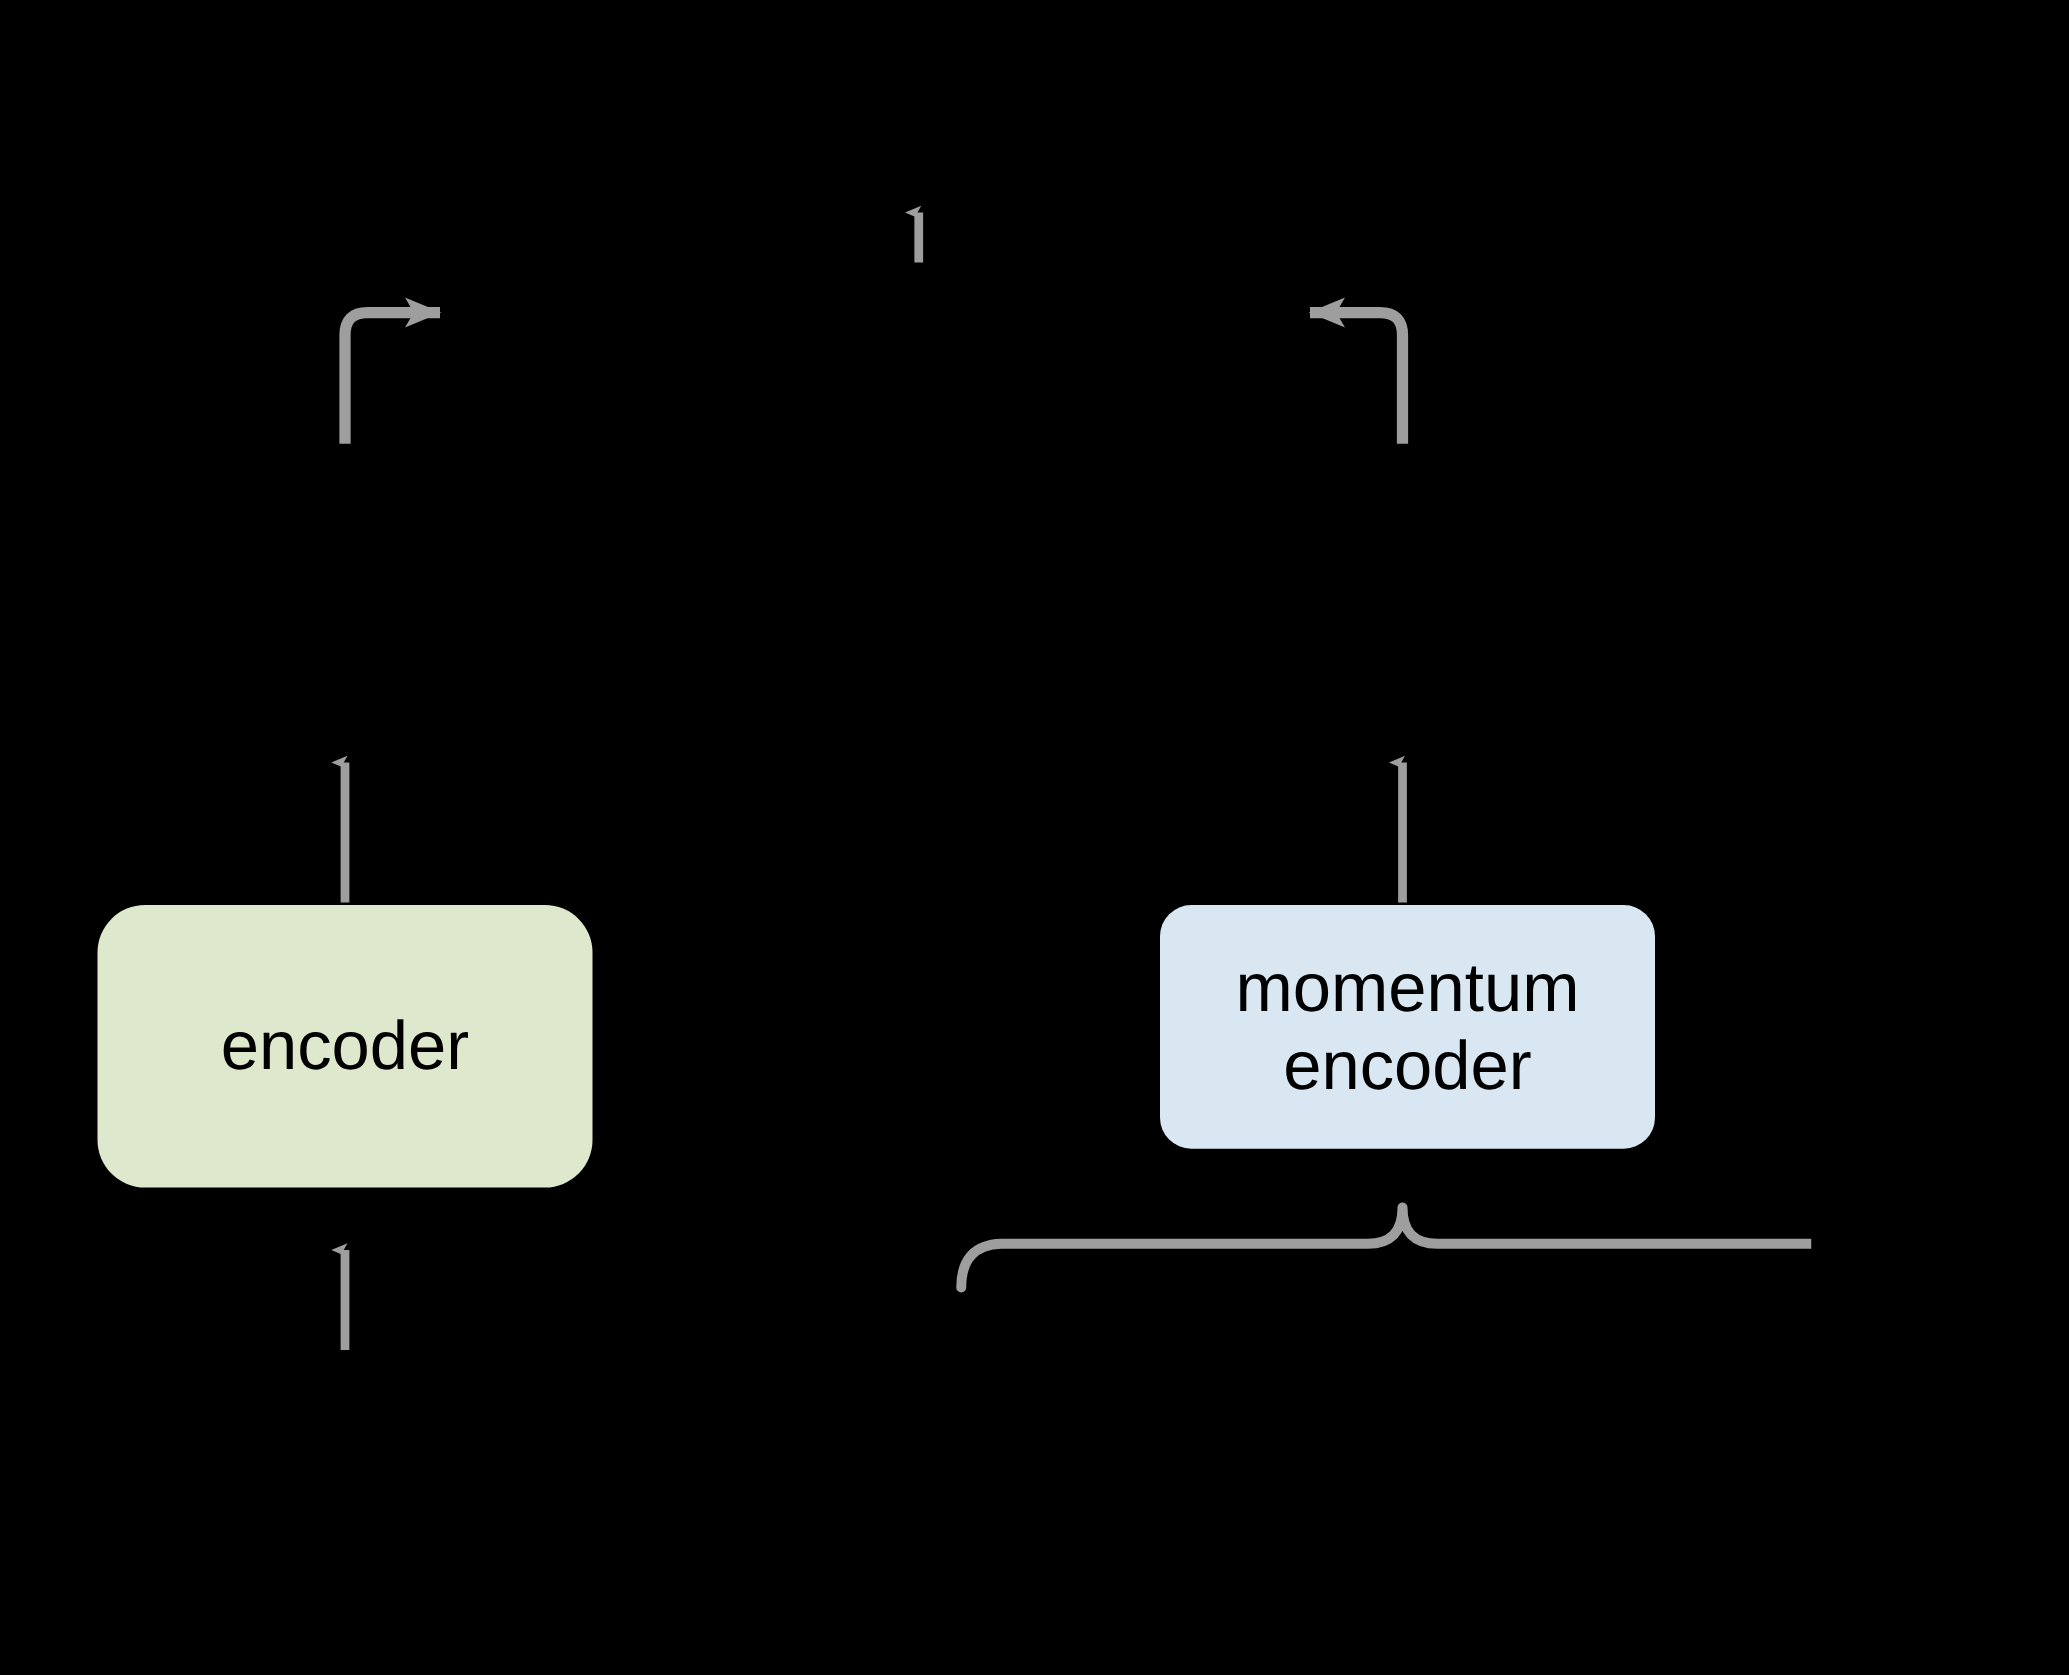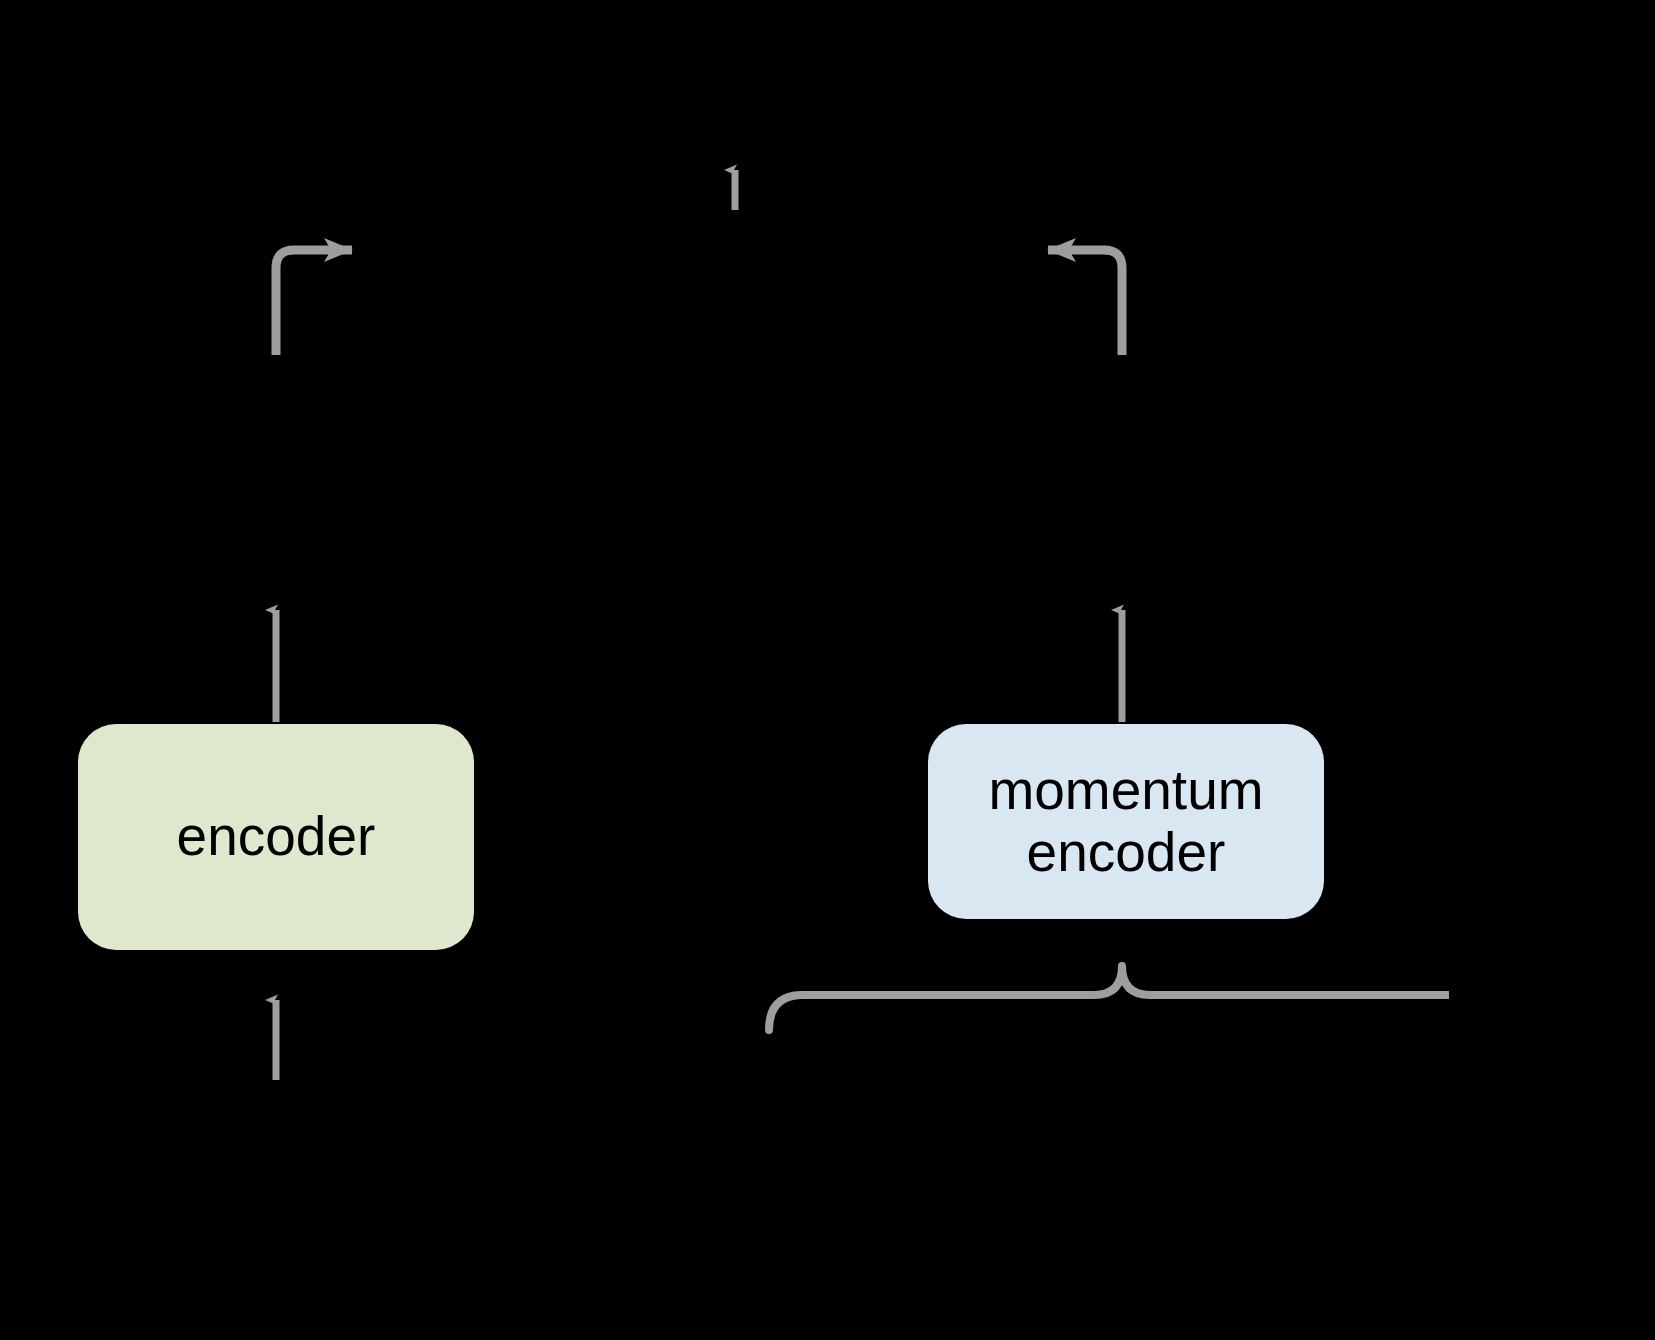--- a/index.html
+++ b/index.html
@@ -103,18 +103,18 @@
                Q1122,995 1150,995
                L1573,995
                Q1606,996 1606,1030" fill="none" stroke="#9e9e9e" stroke-width="8" stroke-linecap="round" stroke-linejoin="round"></path>
     </g>
   </svg>
 
   <div class="node-box" id="encoder-box" style="background: rgb(221, 232, 205); color: rgb(0, 0, 0);">
     <span class="node-label">encoder</span>
   </div>
 
-  <div class="node-box" id="momentum-encoder-box" style="background: rgb(216, 231, 242); color: rgb(0, 0, 0);">
+  <div class="node-box" id="momentum-encoder-box" style="background: rgb(216, 231, 242); color: rgb(0, 0, 0); border-radius: 25px;">
     <span class="node-label">momentum
 encoder</span>
   </div>
 
 </div>
 
 </body></html>

